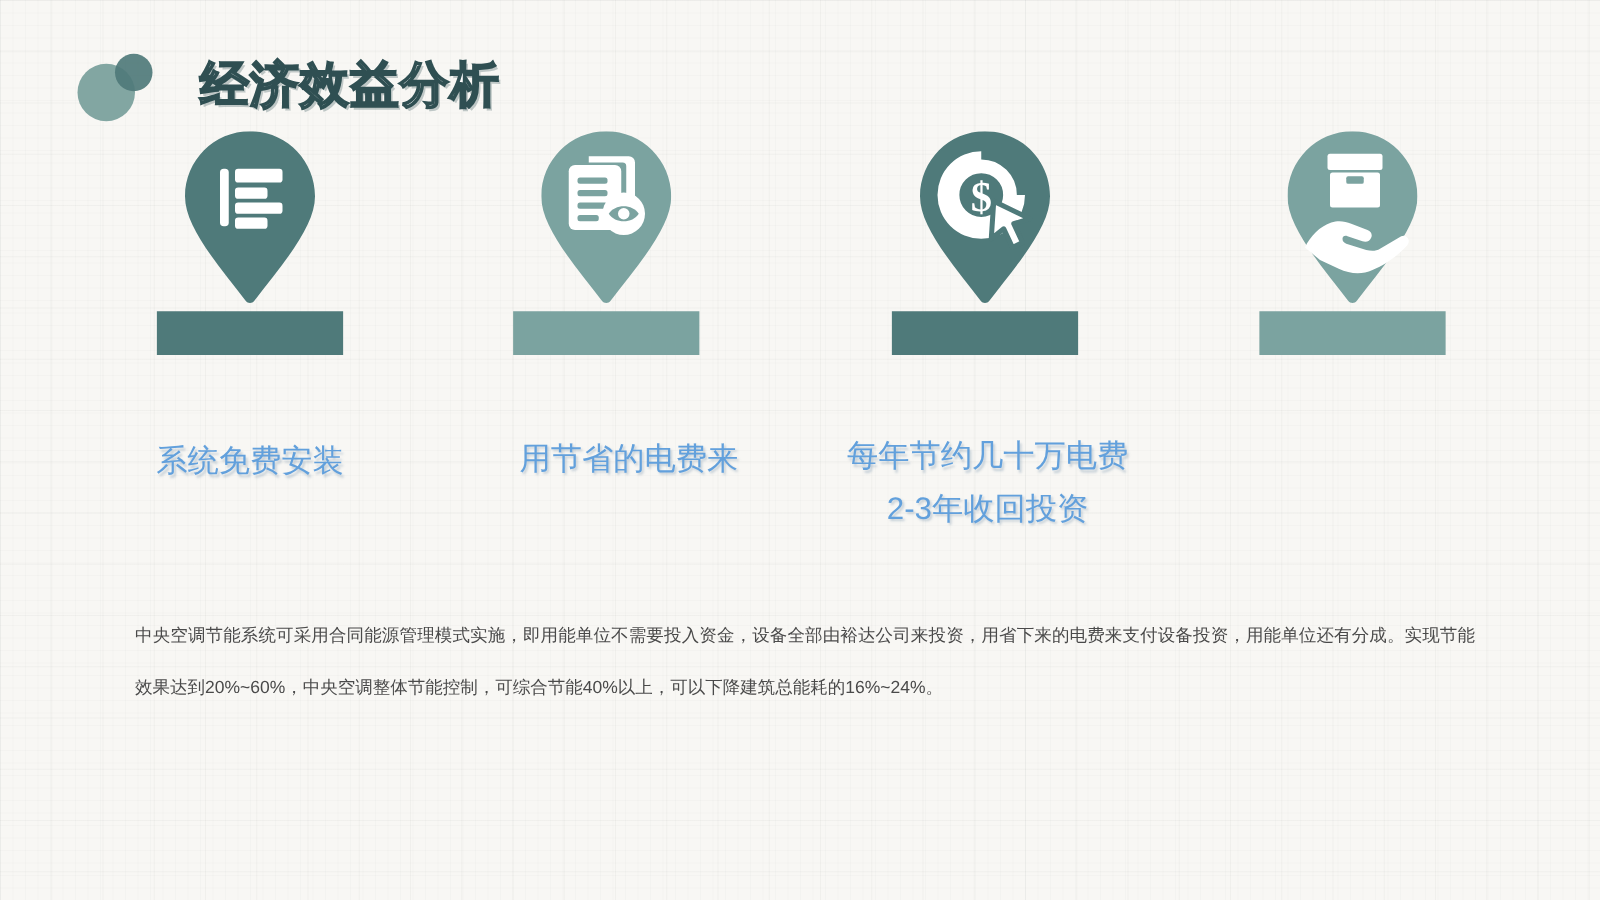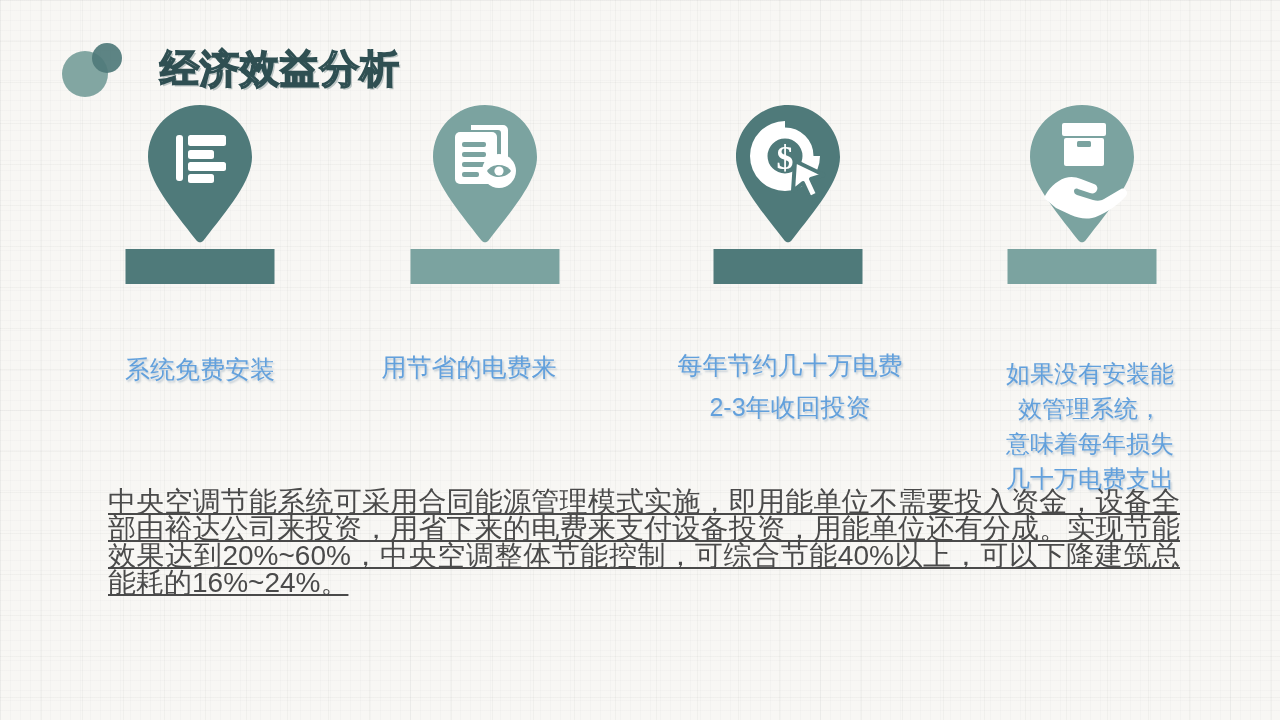--- a/index.html
+++ b/index.html
@@ -122,37 +122,36 @@
     top: 0;
     text-align: center;
     color: #62a0dc;
     font-size: 25px;
     line-height: 42px;
     text-shadow: 1.5px 2px 2px rgba(110,140,165,0.38);
     white-space: nowrap;
     margin-top: 16px;
   }
   .caption.c1 { left: 60px;  width: 280px; top: 14px; }
-  .caption.c2 { left: 329px; width: 280px; top: 12px; text-align: center; }
+  .caption.c2 { left: 363px; width: 280px; top: 12px; text-align: center; }
   .caption.c3 { left: 630px; width: 320px; top: 10px; }
   .caption.c4 { left: 955px; width: 270px; top: 22px; line-height: 35px; font-size: 24px; }
   .caption div { display: block; }
 
   
   .body-copy {
     position: absolute;
     left: 108px;
     top: 488px;
     width: 1072px;
-    font-size: 28px;
-    line-height: 27px;
+    font-size: 14px;
+    line-height: 41px;
     color: #4a4a4a;
     text-align: justify;
     text-justify: inter-ideograph;
-    text-decoration: underline;
   }
   .body-copy p { margin: 0; }
 </style>
 </head>
 <body>
 
 <div class="slide">
 
   <div class="title-dots">
     <div class="dot-big"></div>
@@ -235,25 +234,19 @@
     <div class="caption c1">
       <div>系统免费安装</div>
     </div>
     <div class="caption c2">
       <div>用节省的电费来</div>
     </div>
     <div class="caption c3">
       <div>每年节约几十万电费</div>
       <div>2-3年收回投资</div>
     </div>
-    <div class="caption c4">
-      <div>如果没有安装能</div>
-      <div>效管理系统，</div>
-      <div>意味着每年损失</div>
-      <div>几十万电费支出</div>
-    </div>
   </div>
 
   <div class="body-copy">
     <p>中央空调节能系统可采用合同能源管理模式实施，即用能单位不需要投入资金，设备全部由裕达公司来投资，用省下来的电费来支付设备投资，用能单位还有分成。实现节能效果达到20%~60%，中央空调整体节能控制，可综合节能40%以上，可以下降建筑总能耗的16%~24%。</p>
   </div>
 
 </div>
 
 </body></html>

